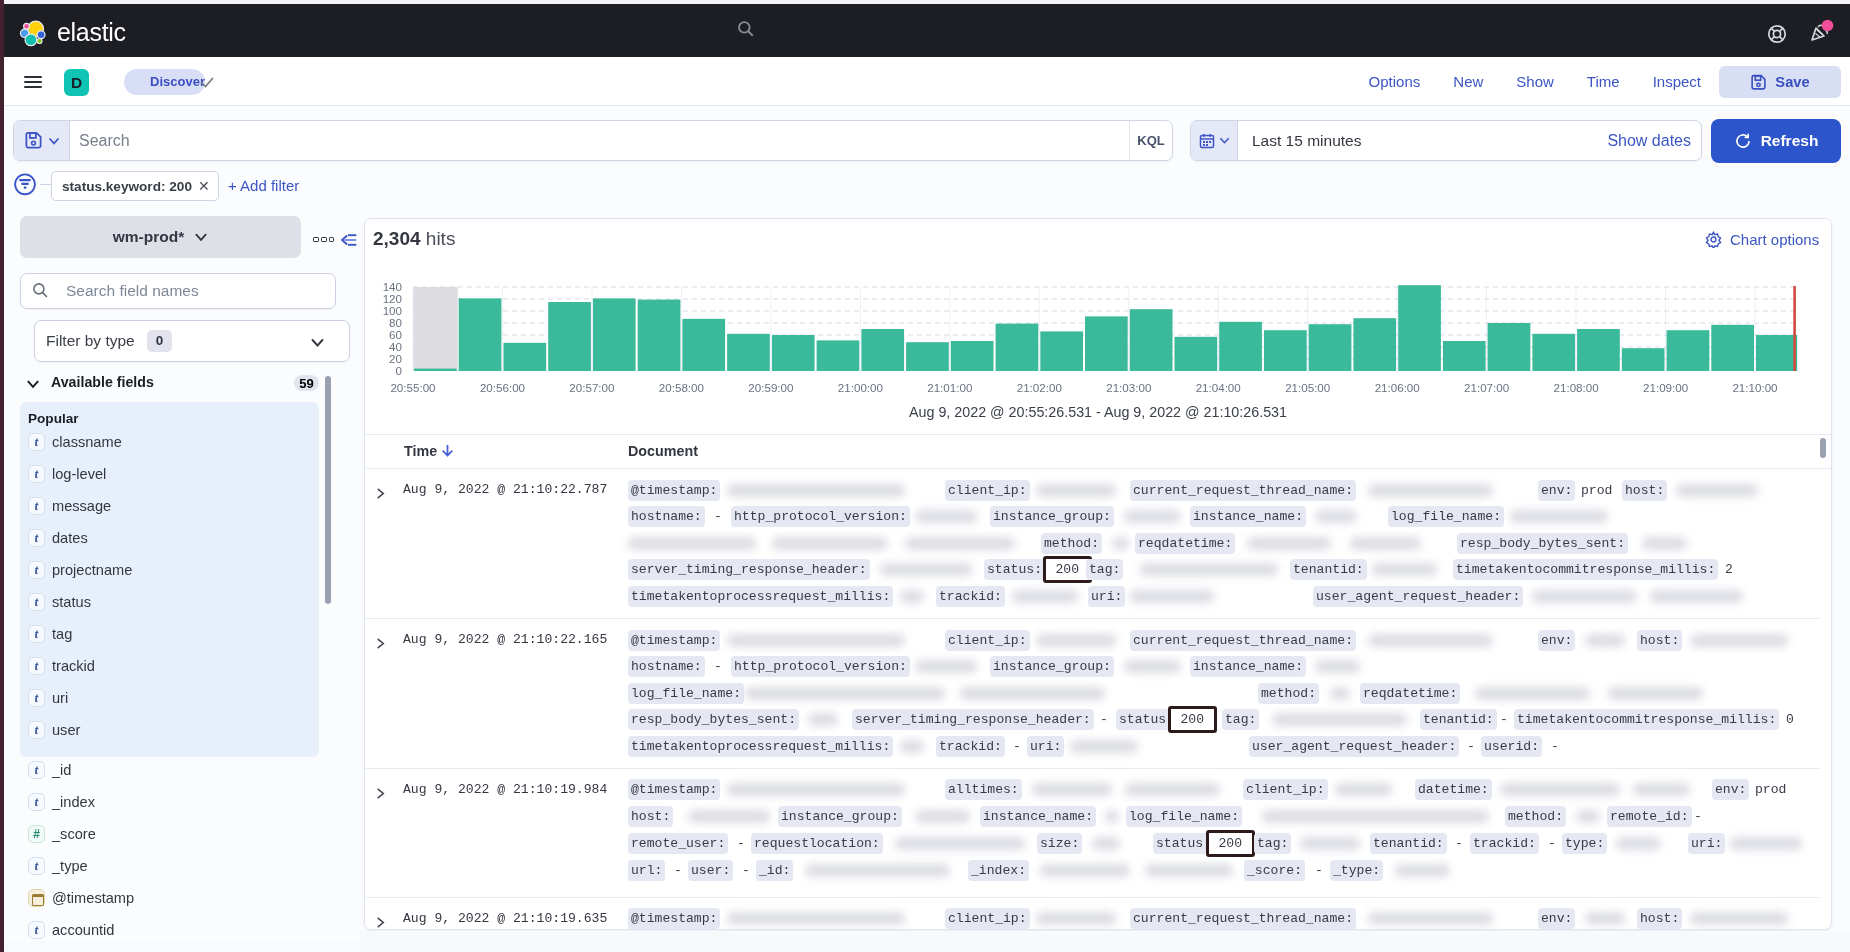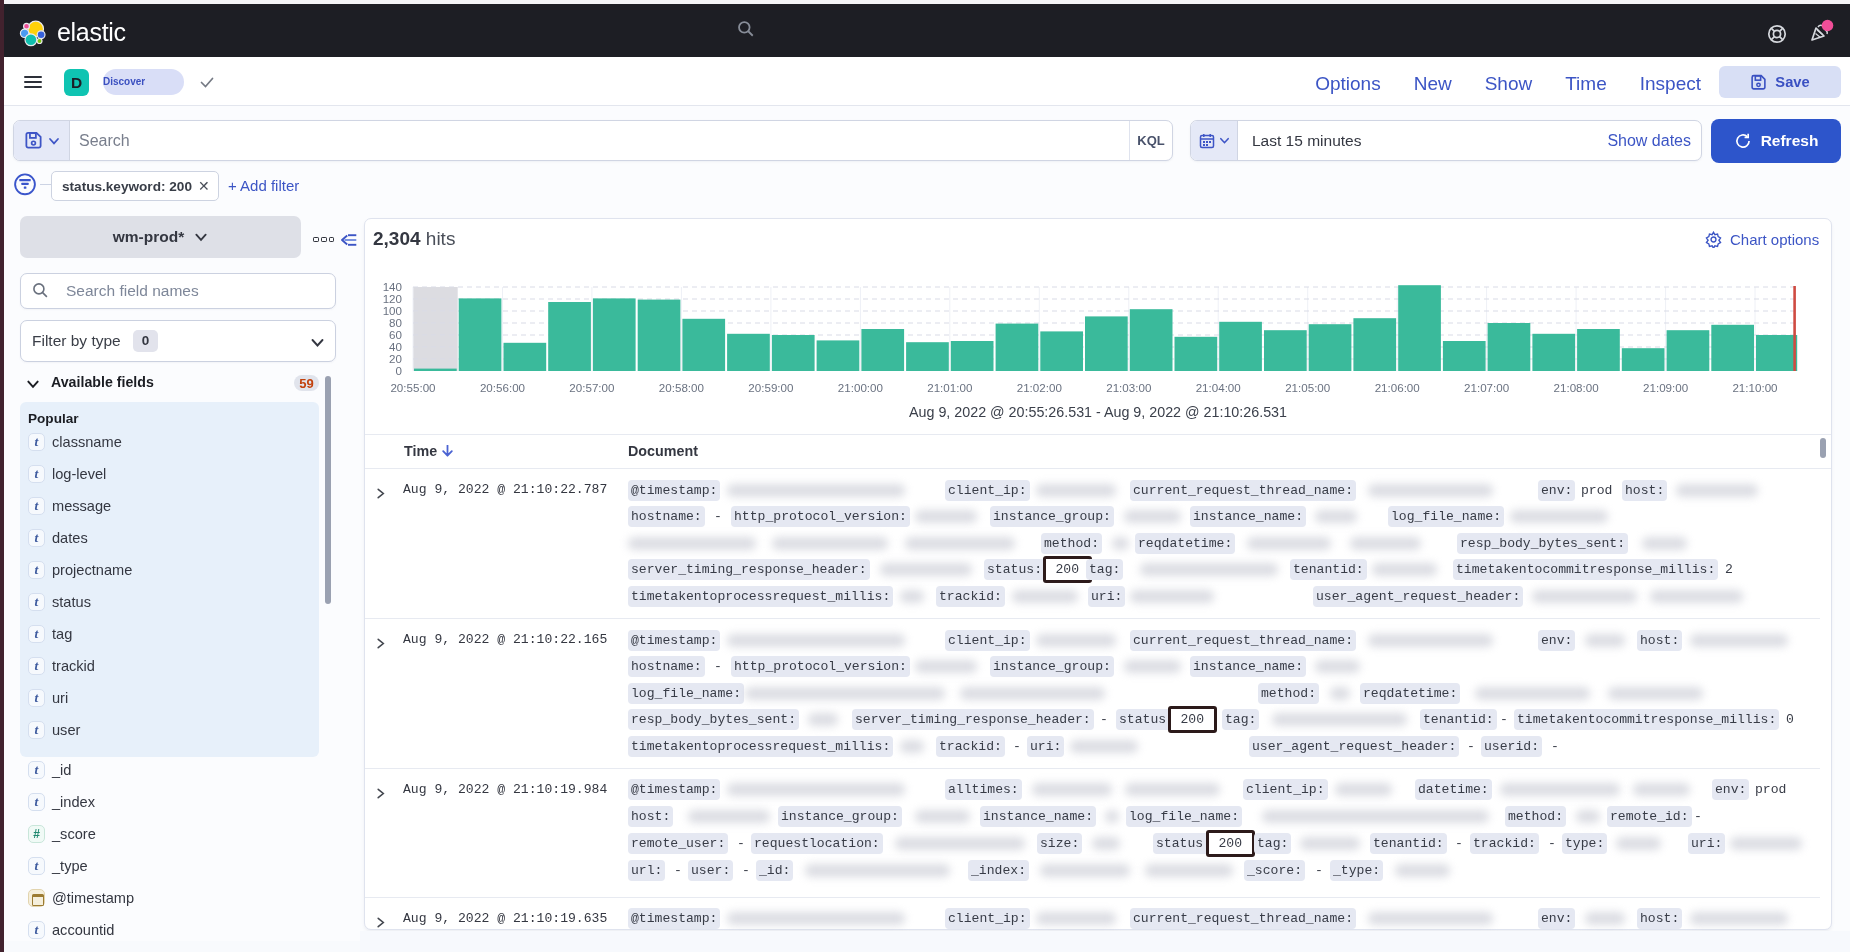--- a/index.html
+++ b/index.html
@@ -14,23 +14,23 @@
   .hlogo { position:absolute; left:17px; top:9px; }
   .brand { position:absolute; left:57px; top:14px; color:#fff; font-size:25px; font-weight:400; letter-spacing:-0.3px; }
   .hsearch { position:absolute; left:725px; top:8px; width:437px; height:32px; border:1px solid #5c6068; border-radius:6px; color:#878d98; font-size:15px; line-height:30px; padding-left:36px; }
   .hsico { position:absolute; left:737px; top:16px; }
   .hico { position:absolute; top:13px; }
   
   .tbar { position:absolute; left:0; top:57px; width:1850px; height:49px; background:#fff; border-bottom:1px solid #e3e6ee; }
   .burger { position:absolute; left:23.5px; top:75.5px; width:18px; height:14px; }
   .burger div { height:2.2px; background:#2d3039; border-radius:1px; margin-bottom:3.2px; }
   .dbadge { position:absolute; left:64px; top:68.5px; width:25px; height:27px; background:#0fc4b2; border-radius:6px; color:#1c1e26; font-weight:700; font-size:15.5px; text-align:center; line-height:27px; }
-  .discover { position:absolute; left:103px; top:68.7px; width:81px; text-align:left; height:26px; background:#d9def7; border-radius:13px; color:#3b50c0; font-weight:600; font-size:10px; line-height:26px; }
+  .discover { position:absolute; left:124px; top:68.7px; width:81px; text-align:right; height:26px; background:#d9def7; border-radius:13px; color:#3b50c0; font-weight:600; font-size:13px; line-height:26px; }
   .tcheck { position:absolute; left:200px; top:76px; }
-  .navlinks { position:absolute; right:149px; top:73px; display:flex; gap:33px; font-size:19px; color:#3c55c5;margin-left:9px; }
+  .navlinks { position:absolute; right:149px; top:73px; display:flex; gap:33px; font-size:15px; color:#3c55c5;margin-left:9px; }
   .savebtn { position:absolute; left:1719px; top:66px; width:122px; height:32px; background:#d8dff5; border-radius:6px; color:#3a50c2; font-weight:600; font-size:14.7px; display:flex; align-items:center; justify-content:center; gap:8px; }
   
   .qbar { position:absolute; left:13px; top:120px; width:1160px; height:41px; background:#fff; border:1px solid #d0d5e3; border-radius:7px; box-shadow:0 1px 2px rgba(100,110,140,.08); }
   .qprep { position:absolute; left:0; top:0; width:56px; height:39px; background:#e5e9f7; border-right:1px solid #d0d5e3; border-radius:6px 0 0 6px; display:flex; align-items:center; justify-content:center; gap:5px; }
   .qph { position:absolute; left:65px; top:0; line-height:39px; color:#787e8c; font-size:16px; }
   .kql { position:absolute; right:0; top:0; width:43px; height:39px; border-left:1px solid #dfe3ee; display:flex; align-items:center; justify-content:center; color:#49526b; font-size:13px; font-weight:600; border-radius:0 6px 6px 0; }
   .dpick { position:absolute; left:1190px; top:120px; width:512px; height:41px; background:#fff; border:1px solid #d0d5e3; border-radius:7px; box-shadow:0 1px 2px rgba(100,110,140,.08); }
   .dcal { position:absolute; left:0; top:0; width:47px; height:39px; background:#e5e9f7; border-right:1px solid #d0d5e3; border-radius:6px 0 0 6px; display:flex; align-items:center; justify-content:center; gap:4px; }
   .dtxt { position:absolute; left:61px; line-height:39px; color:#343741; font-size:15.5px; }
   .dshow { position:absolute; right:10px; line-height:39px; color:#3c55c5; font-size:16px; }
@@ -38,25 +38,25 @@
   
   .fico { position:absolute; left:12px; top:172px; }
   .fpill { position:absolute; left:51px; top:171px; height:30px; background:#fff; border:1px solid #cdd3e1; border-radius:5px; padding:0 8px 0 10px; display:flex; align-items:center; gap:6px; font-size:13.6px; font-weight:600; color:#383d47; }
   .fx { color:#4a4f59; font-size:14px; font-weight:400; }
   .addf { position:absolute; left:228px; top:171px; line-height:30px; color:#3c55c5; font-size:15px; }
   
   .wmprod { position:absolute; left:20px; top:216px; width:281px; height:42px; background:#dee0e7; border-radius:7px; display:flex; align-items:center; justify-content:center; gap:10px; font-size:15.5px; font-weight:700; color:#343741; }
   .dots3 { position:absolute; left:313px; top:236.5px; display:flex; gap:2px; }
   .dots3 div { width:5.8px; height:5.8px; border:1.6px solid #2f323b; border-radius:1.2px; }
   .sfield { position:absolute; left:20px; top:273px; width:316px; height:36px; background:#fff; border:1px solid #cbd1e0; border-radius:7px; color:#7e8799; font-size:15.5px; line-height:34px; padding-left:45px; box-shadow:0 1px 2px rgba(100,110,140,.06); }
-  .ftype { position:absolute; left:20px; top:320px; width:316px; height:42px; background:#fff; border:1px solid #cbd1e0; border-radius:7px; font-size:15.5px; color:#3a3e47; line-height:40px; padding-left:11px; box-shadow:0 1px 2px rgba(100,110,140,.06); }
+  .ftype { position:absolute; left:34px; top:320px; width:316px; height:42px; background:#fff; border:1px solid #cbd1e0; border-radius:7px; font-size:15.5px; color:#3a3e47; line-height:40px; padding-left:11px; box-shadow:0 1px 2px rgba(100,110,140,.06); }
   .zbadge { display:inline-block; background:#e2e3ec; border-radius:5px; font-size:13.5px; font-weight:600; color:#343741; padding:0 9px; line-height:22px; margin-left:12px; vertical-align:1px; }
   .avail { position:absolute; left:51px; top:374px; font-size:14.2px; font-weight:700; color:#1b1d23; }
   .avchev { position:absolute; left:26px; top:377px; }
-  .cnt59 { position:absolute; left:294px; top:375px; width:25px; height:16px; background:#e1e4ec; border-radius:8px; font-size:13px; font-weight:600; color:#c2410c; text-align:center; line-height:18px; }
+  .cnt59 { position:absolute; left:294px; top:375px; width:25px; height:16px; background:#e1e4ec; border-radius:8px; font-size:13px; font-weight:600; color:#000000; text-align:center; line-height:18px; }
   .sscroll { position:absolute; left:325px; top:376px; width:6px; height:228px; background:#9aa1b1; border-radius:3px; }
   .poppanel { position:absolute; left:20px; top:402px; width:299px; height:355px; background:#e7f0fa; border-radius:6px; }
   .poplab { position:absolute; left:28px; top:411px; font-size:13.6px; font-weight:700; color:#1b1d23; }
   .frow { position:absolute; left:28px; height:22px; display:flex; align-items:center; gap:7px; }
   .fbadge { width:17px; height:18px; background:#f6f9fd; border:1px solid #d5dfef; border-radius:5px; color:#3d5a9e; font-family:"Liberation Serif",serif; font-style:italic; font-weight:700; font-size:13.5px; text-align:center; line-height:16px; flex:none; }
   .fbadge.num { background:#f0faf6; border-color:#c9e6da; color:#1f8a70; font-style:normal; font-family:"Liberation Sans",sans-serif; font-size:12px; }
   .fbadge.cal { background:#f5efdc; border-color:#e2d4ae; position:relative; font-size:0; }
   .fbadge.cal::before { content:""; position:absolute; left:3px; top:4px; width:10px; height:8px; border:1.6px solid #9c7b32; border-top-width:3.2px; border-radius:1.5px; }
   .fname { font-size:14.6px; color:#343741; }
   

